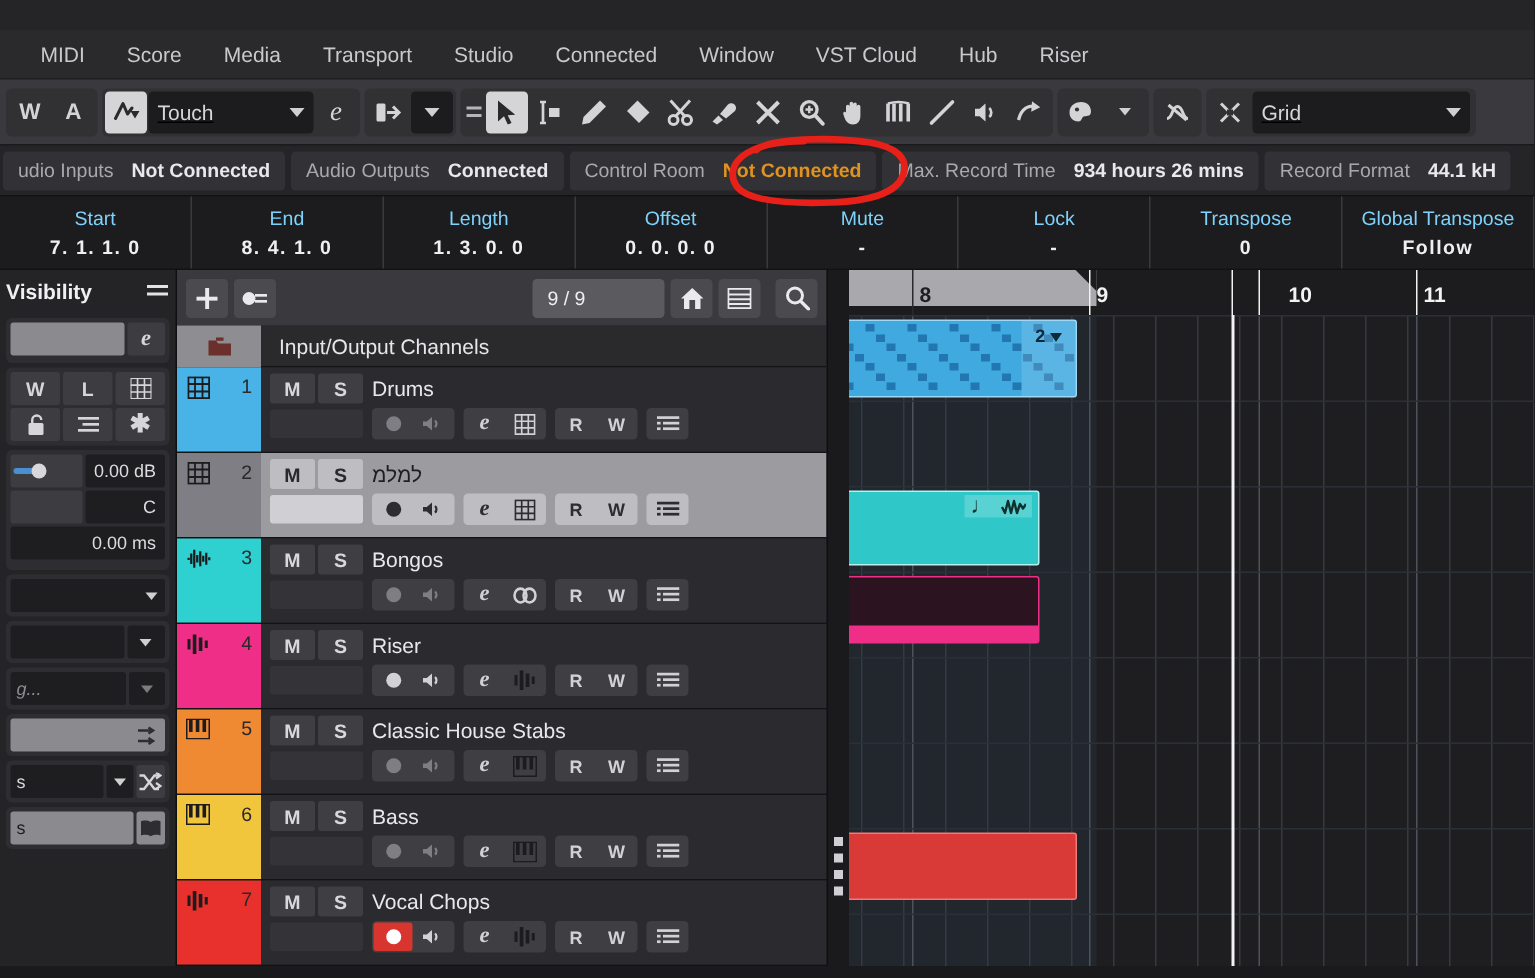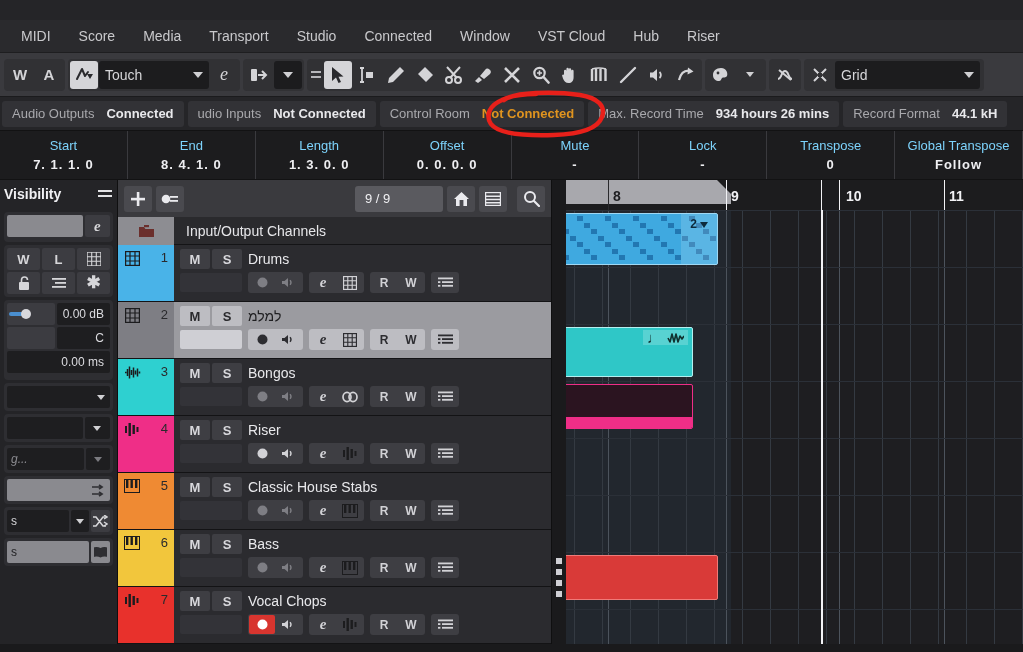--- a/index.html
+++ b/index.html
@@ -11,21 +11,21 @@
     font-family: "Liberation Sans", sans-serif;
     -webkit-font-smoothing: antialiased;
   }
   #app { position: relative; width: 1023px; height: 652px; overflow: hidden; }
 
   
   .titlebar { height: 20px; background: #252528; }
   .menubar {
     height: 32px; background: #2a2a2d;
     display: flex; align-items: center;
-    padding-left: 7px; gap: 0px;
+    padding-left: 13px; gap: 0px;
   }
   .menu-item {
     color: #c9c9cc; font-size: 14px; padding: 4px 14px;
     white-space: nowrap; cursor: default;
   }
 
   
   .toolbar {
     height: 44px; background: #3a3a3e;
     display: flex; align-items: center; gap: 3px;
@@ -41,20 +41,21 @@
     display: flex; align-items: center; justify-content: center;
     border-radius: 3px; color: #d4d4d7; cursor: default;
   }
   .tb-btn.active { background: #d5d5d8; color: #2a2a2d; }
   .tb-letter { font-size: 15px; font-weight: bold; }
   .tb-combo {
     display: flex; align-items: center;
     background: #1c1c1e; border-radius: 3px;
     height: 28px; padding: 0 6px; min-width: 110px;
     justify-content: space-between;
+    text-decoration: underline;
   }
   .tb-combo .lbl { color: #d6d6d9; font-size: 14px; }
   .caret { width: 0; height: 0;
     border-left: 5px solid transparent; border-right: 5px solid transparent;
     border-top: 6px solid #d0d0d3; margin-left: 8px; }
   .caret.sm { border-left-width: 4px; border-right-width: 4px; border-top-width: 5px; }
   svg { display: block; }
 
   
   .statusbar {
@@ -423,26 +424,26 @@
       </div>
       <div class="tb-combo" style="min-width:145px;">
         <span class="lbl">Grid</span>
         <span class="caret"></span>
       </div>
     </div>
   </div>
 
   <div class="statusbar" id="statusbar">
     <div class="status-cell">
+        <span class="k">udio Inputs</span>
+        <span class="v">Not Connected</span>
+      </div>
+      <div class="status-cell">
         <span class="k">Audio Outputs</span>
         <span class="v">Connected</span>
-      </div>
-      <div class="status-cell">
-        <span class="k">udio Inputs</span>
-        <span class="v">Not Connected</span>
       </div>
       <div class="status-cell">
         <span class="k">Control Room</span>
         <span class="v warn">Not Connected</span>
       </div>
       <div class="status-cell">
         <span class="k">Max. Record Time</span>
         <span class="v">934 hours 26 mins</span>
       </div>
       <div class="status-cell">
@@ -1142,21 +1143,21 @@
 
     <div class="arrange">
       <div class="ruler" id="ruler">
           <div class="cycle" style="left: 0px; width: 165px;"></div>
           <div style="position: absolute; top: 0px; left: 151px; width: 0px; height: 0px; border-left: 14px solid transparent; border-top: 14px solid rgb(28, 28, 30);"></div>
           <div class="ruler-tick" style="left: 42px; background: rgb(42, 42, 45);"></div>
           <div class="ruler-num dark" style="left: 47px;">8</div>
           <div class="ruler-tick" style="left: 160px; background: rgb(242, 242, 245);"></div>
           <div class="ruler-num" style="left: 165px;">9</div>
           <div class="ruler-tick" style="left: 273px; background: rgb(242, 242, 245);"></div>
-          <div class="ruler-num" style="left: 280px;">10</div>
+          <div class="ruler-num" style="left: 293px;">10</div>
           <div class="ruler-tick" style="left: 378px; background: rgb(242, 242, 245);"></div>
           <div class="ruler-num" style="left: 383px;">11</div>
           <div class="ruler-tick" style="left: 255px; background: rgb(242, 242, 245);"></div>
         </div>
       <div class="lanes" id="lanes">
           <div class="lane-bg" style="left: 0px; width: 165px; top: 0px; bottom: 0px;"></div>
           <div class="grid-line" style="left: 8px;"></div>
           <div class="grid-line" style="left: 36px;"></div>
           <div class="grid-line" style="left: 64px;"></div>
           <div class="grid-line" style="left: 92px;"></div>

